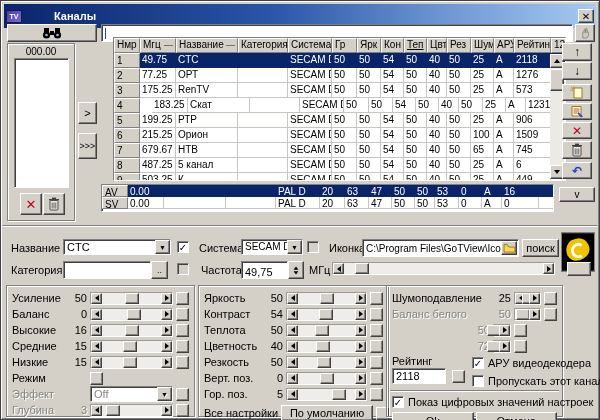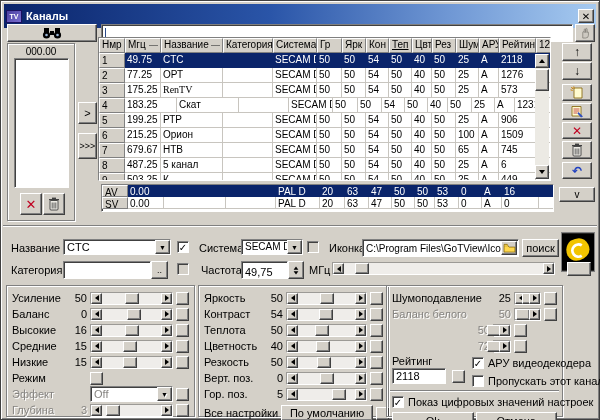--- a/index.html
+++ b/index.html
@@ -11,21 +11,21 @@
           box-shadow:inset -1px -1px 0 #808080;}
   .sunken{background:#fff;border:1px solid;border-color:#808080 #fff #fff #808080;
           box-shadow:inset 1px 1px 0 #404040;}
   .groovebox{border:1px solid #808080;box-shadow:inset 1px 1px 0 #fff,1px 1px 0 #fff;}
   .abs{position:absolute;}
   .lbl{font-size:11px;color:#000;white-space:nowrap;}
   .dis, .dis .lbl, .dis .slv{color:#868481;text-shadow:1px 1px 0 #fff;}
 
   
   .titlebar{position:absolute;left:3px;top:3px;right:3px;height:18px;display:flex;align-items:center;
-            background:linear-gradient(90deg,#0a246a 0%,#2a55a8 45%,#6f97d4 75%,#a6caf0 100%);padding:12px 2px;}
+            background:linear-gradient(90deg,#0a246a 0%,#2a55a8 45%,#6f97d4 75%,#a6caf0 100%);padding:12px 2px;gap:28px;}
   .tvicon{width:16px;height:13px;background:linear-gradient(135deg,#4a3f9f,#7a6fd0);border:1px solid #1a1060;
           color:#fff;font-size:7px;font-weight:bold;display:flex;align-items:center;justify-content:center;margin-right:4px;}
   .wtitle{color:#fff;font-size:11px;font-weight:bold;flex:1;}
   .closebtn{width:16px;height:14px;font-size:10px;font-weight:bold;display:flex;align-items:center;justify-content:center;color:#000;}
 
   
   .toolbtn{display:flex;align-items:center;justify-content:center;}
   .searchbox{padding:2px 3px;font-size:11px;display:flex;align-items:center;}
   .caret{width:1px;height:11px;background:#2a4a8a;}
 
@@ -122,21 +122,21 @@
         <line x1="6" y1="5.5" x2="6" y2="11.5" stroke="#404040" stroke-width="0.8"></line>
         <line x1="7.8" y1="5.5" x2="7.8" y2="11.5" stroke="#404040" stroke-width="0.8"></line>
         <rect x="1" y="2" width="10" height="1.4" fill="#404040"></rect>
           <rect x="4" y="0.6" width="4" height="1.4" fill="#404040"></rect>
       </svg>
     </div>
   </div>
   <div class="abs raised btn" style="left:77px;top:101px;width:19px;height:22px;">&gt;</div>
   <div class="abs raised btn" style="left:77px;top:132px;width:19px;height:26px;font-size:9px;">&gt;&gt;&gt;</div>
 
-  <div class="abs sunken gridwrap" style="left:97px;top:36px;width:453px;height:144px;background:#f97316;">
+  <div class="abs sunken gridwrap" style="left:112px;top:36px;width:453px;height:144px;background:#f97316;">
     <div>
         <div class="hrow">
           <div class="hcell" style="width: 26px;">
             <span>Нмр</span>
           </div>
           <div class="hcell" style="width: 36px;">
             <span>Мгц</span>
             <span class="hmark">—</span>
           </div>
           <div class="hcell" style="width: 62px;">
@@ -214,37 +214,37 @@
           <div class="tcell" style="width: 20px;">40</div>
           <div class="tcell" style="width: 24px;">50</div>
           <div class="tcell" style="width: 23px;">25</div>
           <div class="tcell" style="width: 20px;">A</div>
           <div class="tcell" style="width: 37px;">1276</div>
           <div class="tcell" style="width: 16px;"></div>
         </div>
         <div class="trow">
           <div class="tcell rowhdr" style="width: 26px;">3</div>
           <div class="tcell" style="width: 36px;">175.25</div>
-          <div class="tcell" style="width: 62px; font-family: Liberation Serif, serif;">RenTV</div>
+          <div class="tcell" style="width: 62px;">RenTV</div>
           <div class="tcell" style="width: 50px;"></div>
           <div class="tcell" style="width: 44px;">SECAM D</div>
           <div class="tcell" style="width: 25px;">50</div>
           <div class="tcell" style="width: 24px;">50</div>
           <div class="tcell" style="width: 23px;">54</div>
           <div class="tcell" style="width: 23px;">50</div>
           <div class="tcell" style="width: 20px;">40</div>
           <div class="tcell" style="width: 24px;">50</div>
           <div class="tcell" style="width: 23px;">25</div>
           <div class="tcell" style="width: 20px;">A</div>
           <div class="tcell" style="width: 37px;">573</div>
           <div class="tcell" style="width: 16px;"></div>
         </div>
         <div class="trow">
           <div class="tcell rowhdr" style="width: 26px;">4</div>
-          <div class="tcell" style="width: 52px;">183.25</div>
+          <div class="tcell" style="width: 36px; margin-left: 12px;">183.25</div>
           <div class="tcell" style="width: 62px;">Скат</div>
           <div class="tcell" style="width: 50px;"></div>
           <div class="tcell" style="width: 44px;">SECAM D</div>
           <div class="tcell" style="width: 25px;">50</div>
           <div class="tcell" style="width: 24px;">50</div>
           <div class="tcell" style="width: 23px;">54</div>
           <div class="tcell" style="width: 23px;">50</div>
           <div class="tcell" style="width: 20px;">40</div>
           <div class="tcell" style="width: 24px;">50</div>
           <div class="tcell" style="width: 23px;">25</div>

